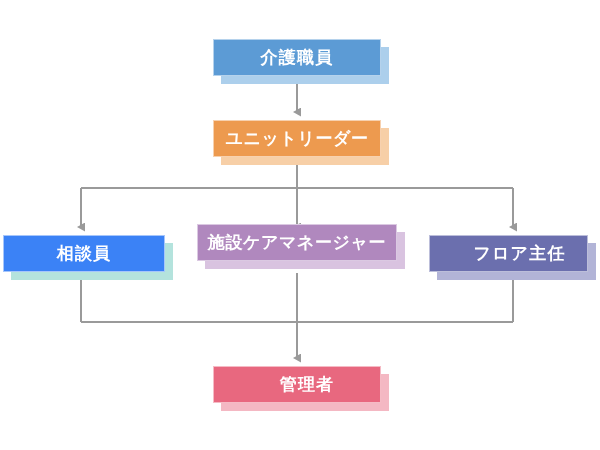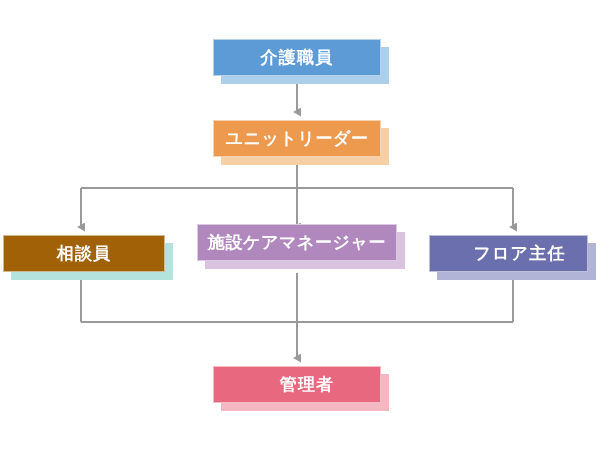--- a/index.html
+++ b/index.html
@@ -123,21 +123,21 @@
 
   <div class="node" style="left:213px; top:120px; width:168px; height:37px;">
     <div class="node-shadow" style="background-color: rgb(247, 207, 167);"></div>
     <div class="node-body" style="background-color: rgb(237, 154, 79);">
       <span class="node-label small">ユニットリーダー</span>
     </div>
   </div>
 
   <div class="node" style="left:3px; top:235px; width:162px; height:37px;">
     <div class="node-shadow" style="background-color: rgb(180, 227, 221);"></div>
-    <div class="node-body" style="background-color: #a16207;">
+    <div class="node-body" style="background-color: #3b82f6;">
       <span class="node-label">相談員</span>
     </div>
   </div>
 
   <div class="node" style="left:197px; top:224px; width:200px; height:37px;">
     <div class="node-shadow" style="background-color: rgb(217, 195, 224);"></div>
     <div class="node-body" style="background-color: rgb(176, 136, 190);">
       <span class="node-label small">施設ケアマネージャー</span>
     </div>
   </div>

